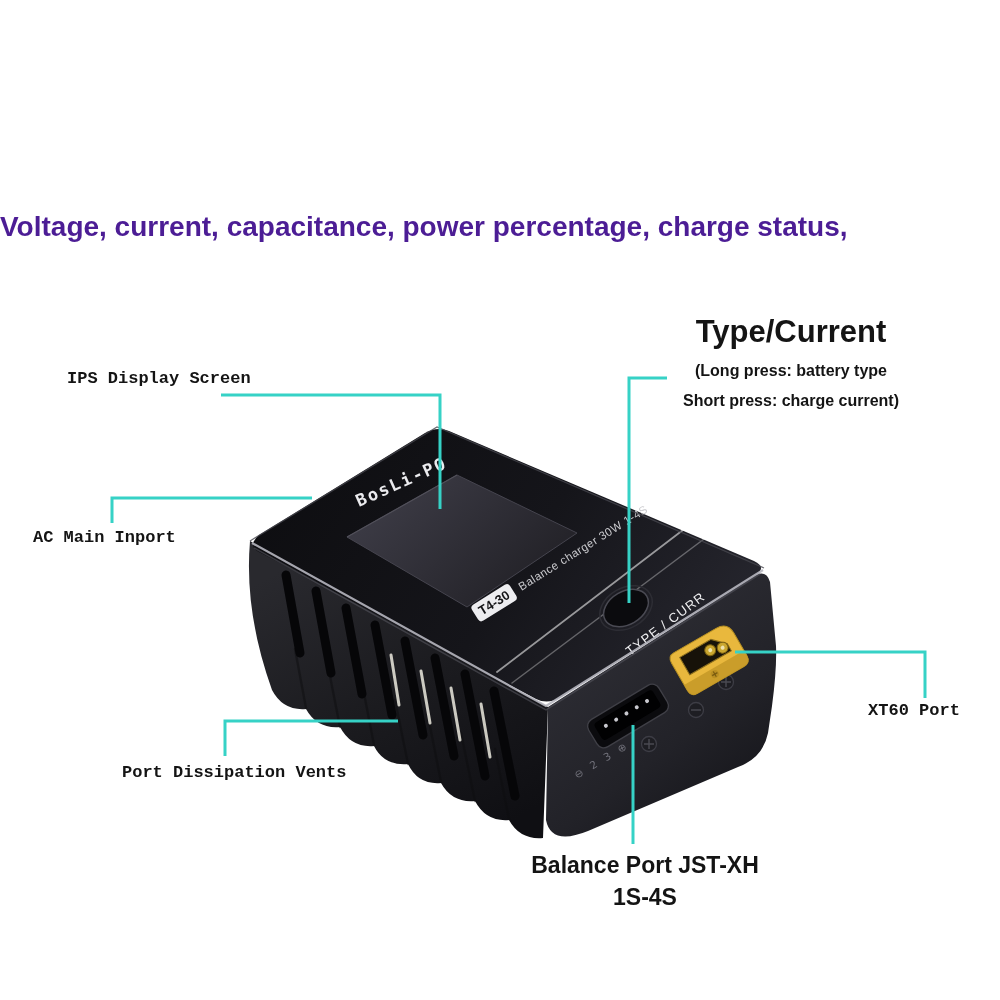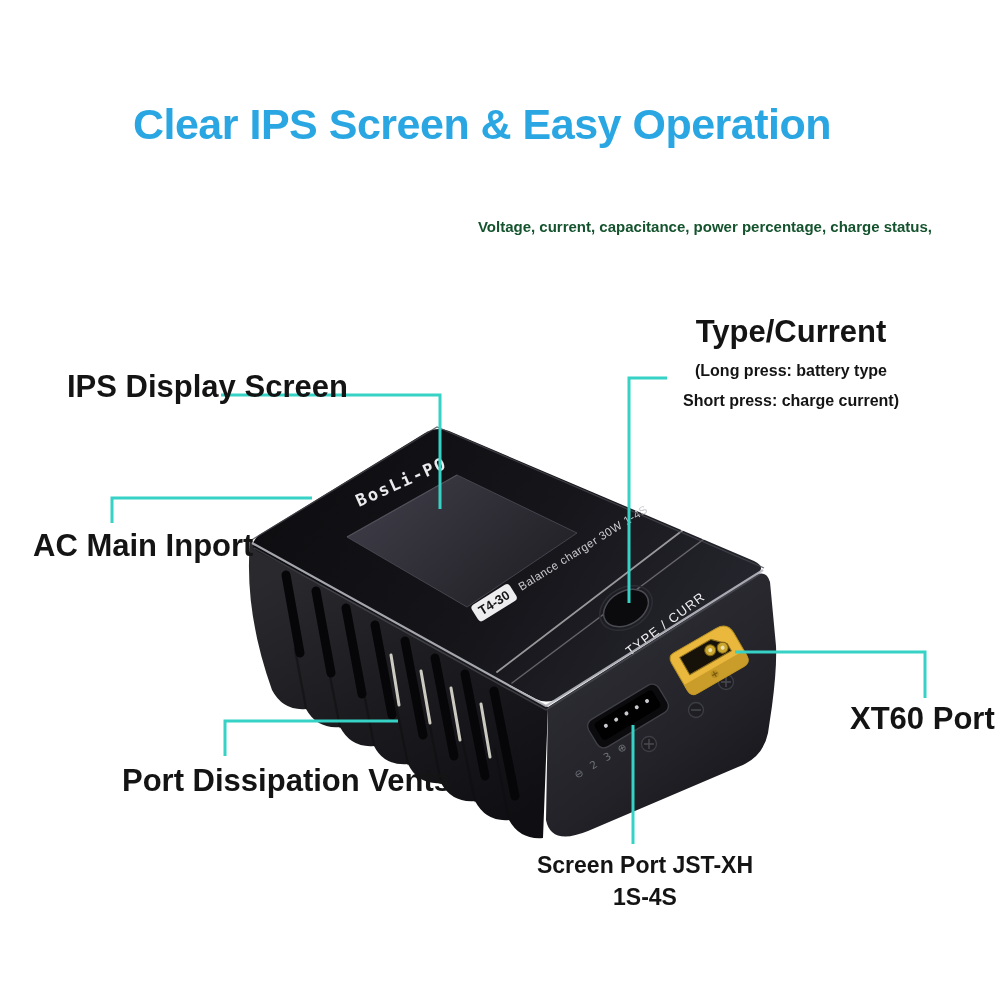--- a/index.html
+++ b/index.html
@@ -8,22 +8,22 @@
     --label-text:#141414;
     --xt60-yellow:#e9b83d;
     --device-black:#17171c;
   }
   html,body{margin:0;padding:0;background:#fff;}
   #stage{position:relative;width:1000px;height:1000px;background:#fff;overflow:hidden;
          font-family:"Liberation Sans",sans-serif;}
   #scene{position:absolute;inset:0;}
   .txt{position:absolute;color:var(--label-text);font-weight:700;white-space:nowrap;}
   .title{top:100px;left:0;width:964px;text-align:center;font-size:43px;color:var(--title-blue);letter-spacing:-0.5px;}
-  .subtitle{top:205px;left:0;width:932px;text-align:right;font-size:15px;line-height:44px;color:#14532d;}
-  .lbl{font-size:31px;}
+  .subtitle{top:205px;left:0;width:932px;text-align:left;font-size:28px;line-height:44px;color:#4c1d95;}
+  .lbl{font-size:17px;font-family:Liberation Mono, monospace;}
   .lbl-ips{left:67px;top:369px;}
   .lbl-ac{left:33px;top:528px;}
   .type-block{left:646px;top:314px;width:290px;text-align:center;}
   .type-block .heading{font-size:31px;}
   .type-block .detail{font-size:16px;line-height:30px;margin-top:6px;}
   .lbl-xt60{left:850px;top:701px;width:128px;text-align:center;}
   .lbl-heat{left:122px;top:763px;}
   .balance-block{left:528px;top:849px;width:234px;text-align:center;font-size:23px;line-height:32px;}
   .callout-line{fill:none;stroke:var(--callout-line-teal);stroke-width:3;}
   svg text{font-family:"Liberation Sans",sans-serif;}
@@ -162,21 +162,20 @@
     <g>
       <path class="callout-line" d="M 221,395 L 440,395 L 440,509"></path>
       <path class="callout-line" d="M 112,523 L 112,498 L 312,498"></path>
       <path class="callout-line" d="M 667,378 L 629,378 L 629,603"></path>
       <path class="callout-line" d="M 735,652 L 925,652 L 925,698"></path>
       <path class="callout-line" d="M 398,721 L 225,721 L 225,756"></path>
       <path class="callout-line" d="M 633,725 L 633,844"></path>
     </g>
   </svg>
 
-  <div class="txt title">Clear IPS Screen &amp; Easy Operation</div>
 
   <div class="txt subtitle">
     <div>Voltage, current, capacitance, power percentage, charge status,</div>
   </div>
 
   <div class="txt lbl lbl-ips">IPS Display Screen</div>
 
   <div class="txt lbl lbl-ac">AC Main Inport</div>
 
   <div class="txt type-block">
@@ -185,17 +184,17 @@
       <div>(Long press: battery type</div>
       <div>Short press: charge current)</div>
     </div>
   </div>
 
   <div class="txt lbl lbl-xt60">XT60 Port</div>
 
   <div class="txt lbl lbl-heat">Port Dissipation Vents</div>
 
   <div class="txt balance-block">
-    <div>Screen Port JST-XH</div>
+    <div>Balance Port JST-XH</div>
     <div>1S-4S</div>
   </div>
 
 </div>
 
 </body></html>

